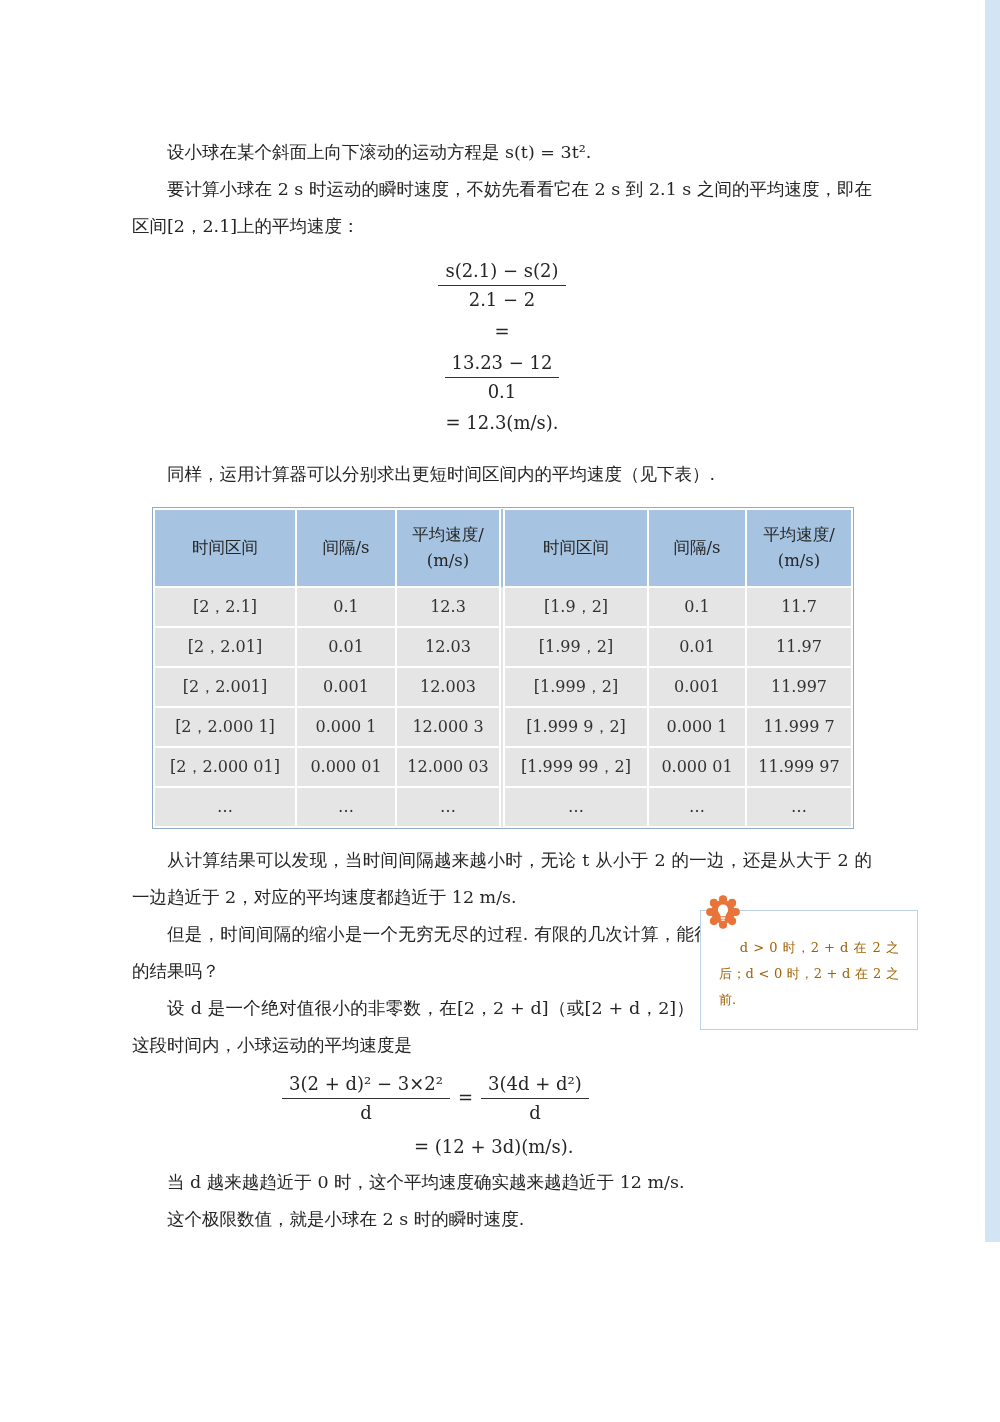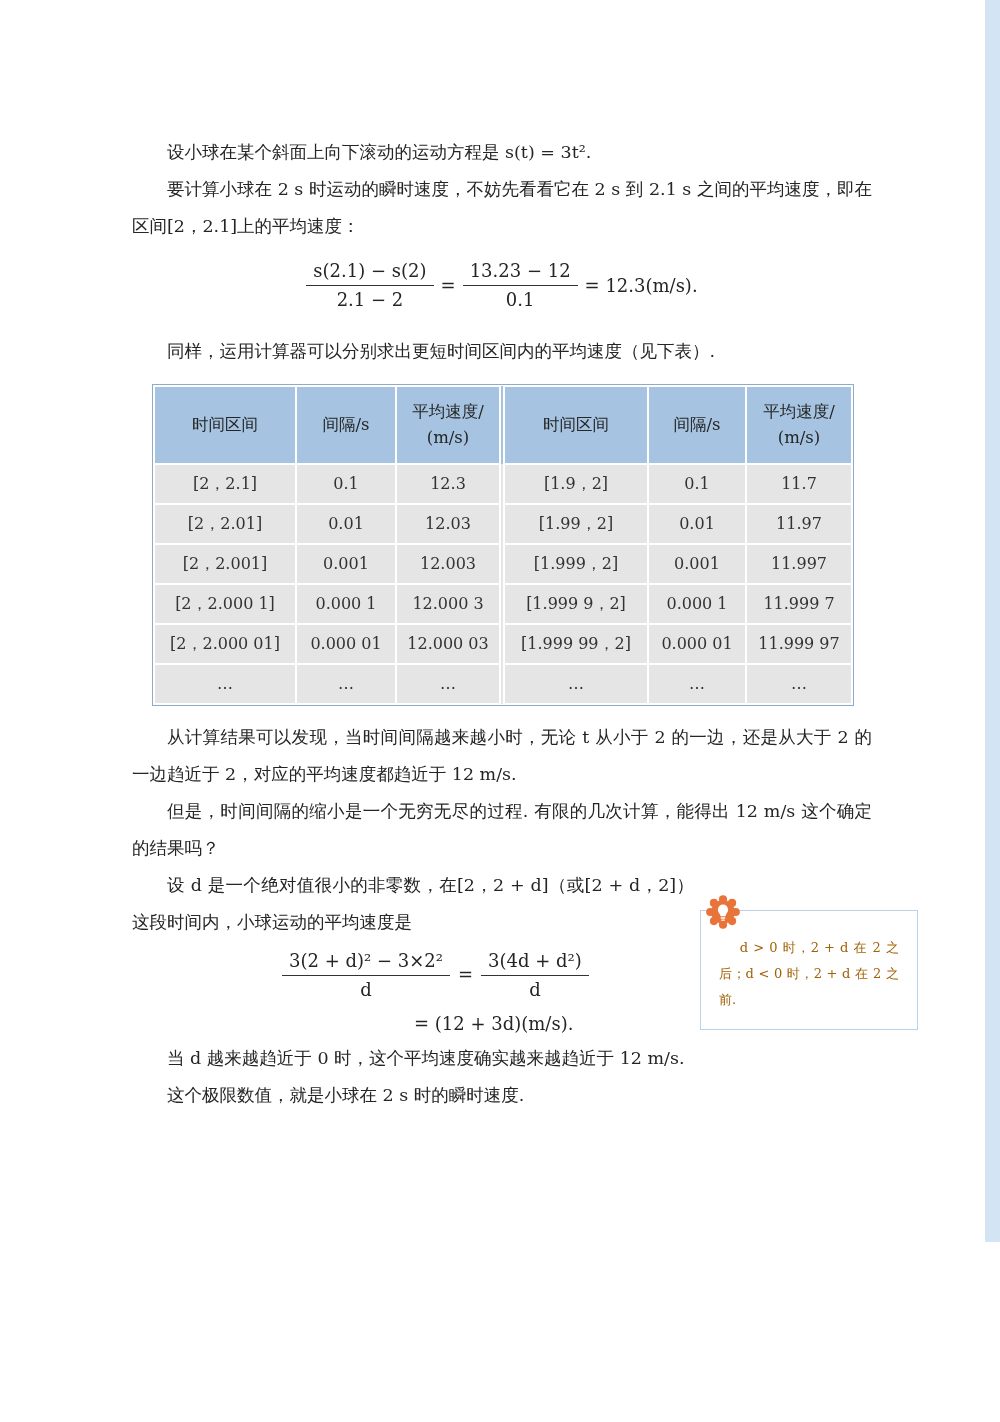--- a/index.html
+++ b/index.html
@@ -34,20 +34,21 @@
 
   
   .formula {
     display: flex;
     justify-content: center;
     align-items: center;
     gap: 7px;
     font-size: 18px;
     line-height: 1.35;
     margin: 14px 0 20px 0;
+    flex-direction: column;
   }
   .frac {
     display: inline-flex;
     flex-direction: column;
     align-items: center;
     text-align: center;
   }
   .frac .num { padding: 0 7px 2px 7px; border-bottom: 1.5px solid #333; }
   .frac .den { padding: 2px 7px 0 7px; }
   .formula2 { margin: 8px 0 4px 0; font-size: 18px; line-height: 1.35; }

